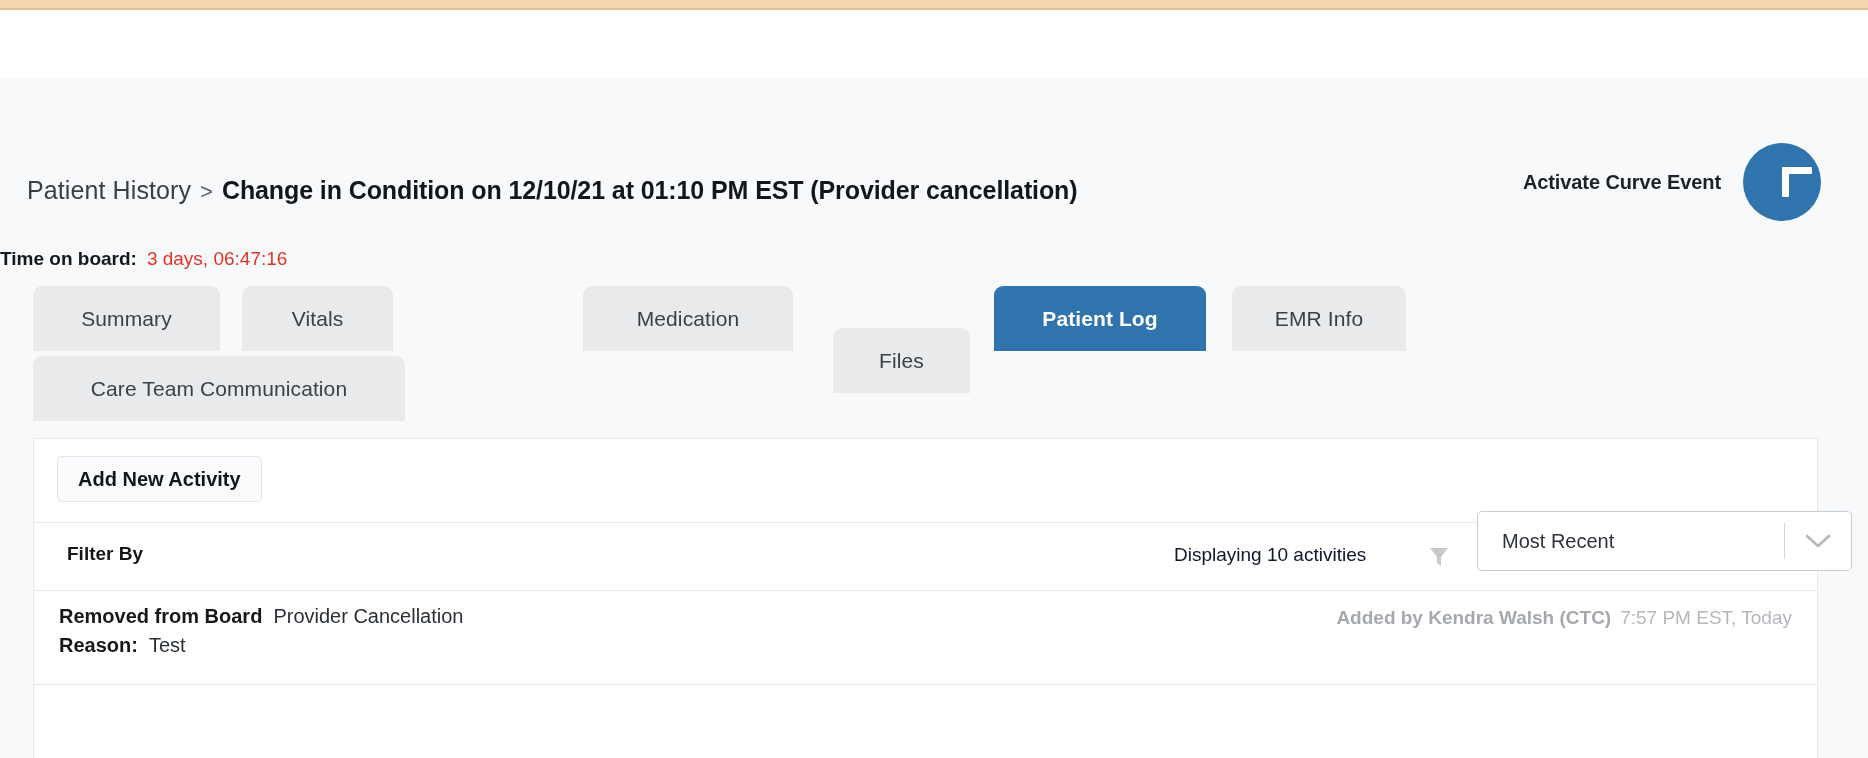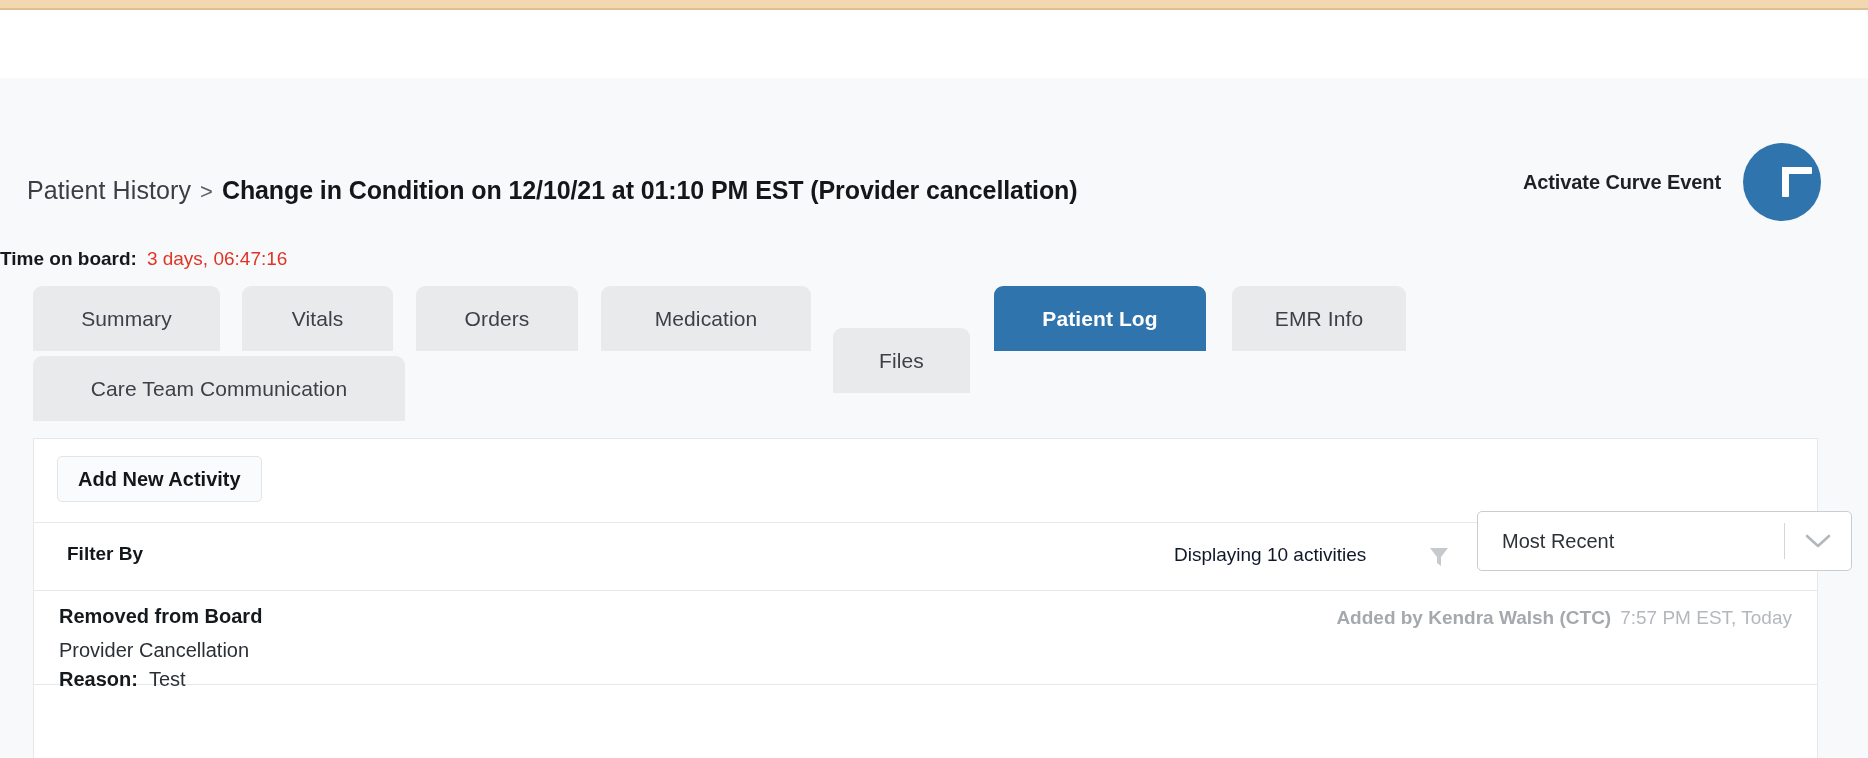--- a/index.html
+++ b/index.html
@@ -97,21 +97,21 @@
   .tab.active {
     background: #2f74ac; color: #ffffff; font-weight: 700;
   }
   .tab-row1 { top: 0px; }
   .tab-row2 { top: 70px; }
 
   
   .t-summary    { left: 33px;   width: 187px; }
   .t-vitals     { left: 242px;  width: 151px; }
   .t-orders     { left: 416px;  width: 162px; }
-  .t-medication { left: 601px;  width: 210px; }
+  .t-medication { left: 583px;  width: 210px; }
   .t-files      { left: 833px;  width: 137px; margin-top: 42px; }
   .t-activity   { left: 994px;  width: 212px; }
   .t-emr        { left: 1232px; width: 174px; }
   
   .t-careteam   { left: 33px;   width: 372px; }
 
   
   .content-card {
     position: absolute; left: 33px; top: 438px;
     width: 1785px; height: 320px;
@@ -166,21 +166,21 @@
   }
   .sort-select .sel-divider {
     width: 1px; height: 36px; background: #d2d5d9;
   }
   .sort-select .sel-caret {
     width: 66px; display: flex; align-items: center; justify-content: center;
   }
 
   
   .act-left { position: absolute; left: 25px; top: 14px; }
-  .act-line1 { display: flex; align-items: baseline; gap: 11px; flex-direction: column; }
+  .act-line1 { display: flex; align-items: baseline; gap: 11px; }
   .act-title { font-size: 20px; font-weight: 700; color: #16191c; }
   .act-subject { font-size: 20px; font-weight: 400; color: #2b3036; }
   .act-line2 { display: flex; align-items: flex-end; gap: 11px; margin-top: 6px; }
   .act-reason-label { font-size: 20px; font-weight: 700; color: #16191c; }
   .act-reason-value { font-size: 20px; font-weight: 400; color: #2b3036; }
 
   .act-right {
     position: absolute; right: 25px; top: 16px;
     display: flex; align-items: baseline; gap: 9px;
     white-space: nowrap;
@@ -215,21 +215,20 @@
   </div>
 
   <div class="time-on-board">
     <span class="tob-label">Time on board:</span>
     <span class="tob-value">3 days, 06:47:16</span>
   </div>
 
   <div class="tab-strip">
     <div class="tab tab-row1 t-summary">Summary</div>
     <div class="tab tab-row1 t-vitals">Vitals</div>
-    <div class="tab tab-row1 t-orders">Orders</div>
     <div class="tab tab-row1 t-medication">Medication</div>
     <div class="tab tab-row1 t-files">Files</div>
     <div class="tab tab-row1 t-activity active">Patient Log</div>
     <div class="tab tab-row1 t-emr">EMR Info</div>
     <div class="tab tab-row2 t-careteam">Care Team Communication</div>
   </div>
 
   <div class="content-card">
 
     <div class="card-section sec-add">

